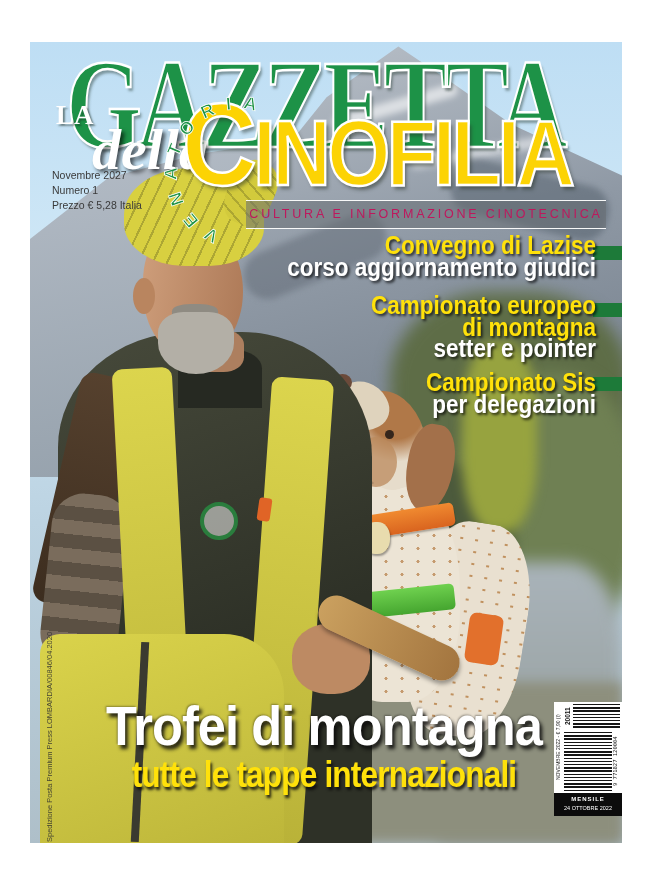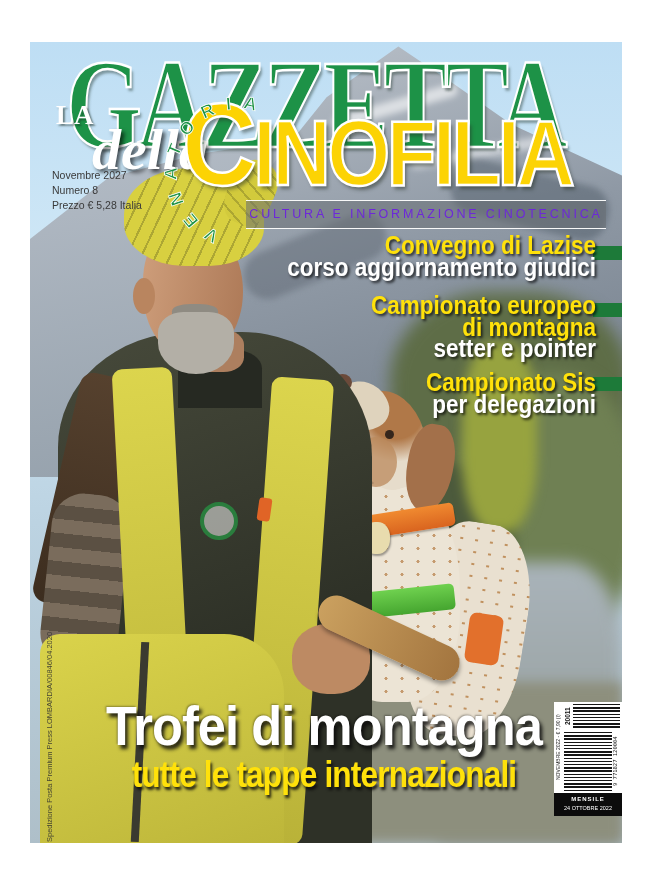--- a/index.html
+++ b/index.html
@@ -24,21 +24,21 @@
       text-shadow:3px 4px 4px rgba(40,50,40,.5);z-index:28;white-space:nowrap;}
   #cinofilia::first-letter{font-size:1.28em;}
   #venatoria-svg{left:130px;top:30px;width:300px;height:230px;z-index:29;overflow:visible;}
   #venatoria-svg text{font-family:"Liberation Sans",sans-serif;font-weight:bold;font-size:18px;fill:#1d9247;
       letter-spacing:11px;stroke:#ffffff;stroke-width:.8px;}
 
   #issue-info{left:22px;top:126px;font-size:10.5px;line-height:1.45;color:#3a3a3a;z-index:30;}
 
   #tagline{left:216px;top:158px;width:360px;height:27px;background:rgba(104,110,114,.55);
       border-top:1.5px solid rgba(255,255,255,.95);border-bottom:1.5px solid rgba(255,255,255,.95);
-      color:#6d28d9;font-size:12.5px;letter-spacing:2.8px;text-align:center;line-height:27px;z-index:31;white-space:nowrap;}
+      color:#be185d;font-size:12.5px;letter-spacing:2.8px;text-align:center;line-height:27px;z-index:31;white-space:nowrap;}
 
   
   .hl{right:26px;text-align:right;font-weight:bold;font-size:25px;line-height:21.5px;
       transform:scaleX(.9);transform-origin:100% 0;z-index:32;white-space:nowrap;}
   .hl .y{display:block;color:#ffe10a;text-shadow:2px 2px 3px rgba(0,0,0,.75);}
   .hl .w{display:block;color:#ffffff;text-shadow:2px 2px 3px rgba(0,0,0,.75);}
   .tab{right:0;width:29px;height:14px;background:#1d7a39;z-index:31;}
 
   
   #story{left:16px;top:655px;width:556px;text-align:center;z-index:32;}
@@ -136,21 +136,21 @@
     <div class="abs" id="cinofilia">CINOFILIA</div>
     <svg class="abs" id="venatoria-svg" viewBox="0 0 300 230">
       <defs>
           <path id="venPath" d="M 63.7 160.9 A 63 63 0 1 1 134.6 68.5"></path>
         </defs>
       <text><textPath href="#venPath" startOffset="4">VENATORIA</textPath></text>
     </svg>
 
     <div class="abs" id="issue-info">
       <div>Novembre 2027</div>
-      <div>Numero 8</div>
+      <div>Numero 1</div>
       <div>Prezzo € 5,28 Italia</div>
     </div>
 
     <div class="abs" id="tagline">CULTURA E INFORMAZIONE CINOTECNICA</div>
 
     <div class="abs hl" style="top:193px;">
       <span class="y">Convegno di Lazise</span>
       <span class="w">corso aggiornamento giudici</span>
     </div>
     <div class="abs tab" style="top:204px;"></div>

